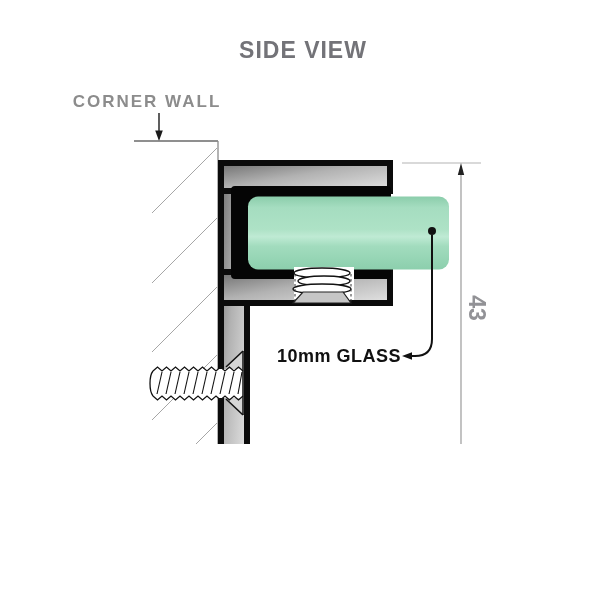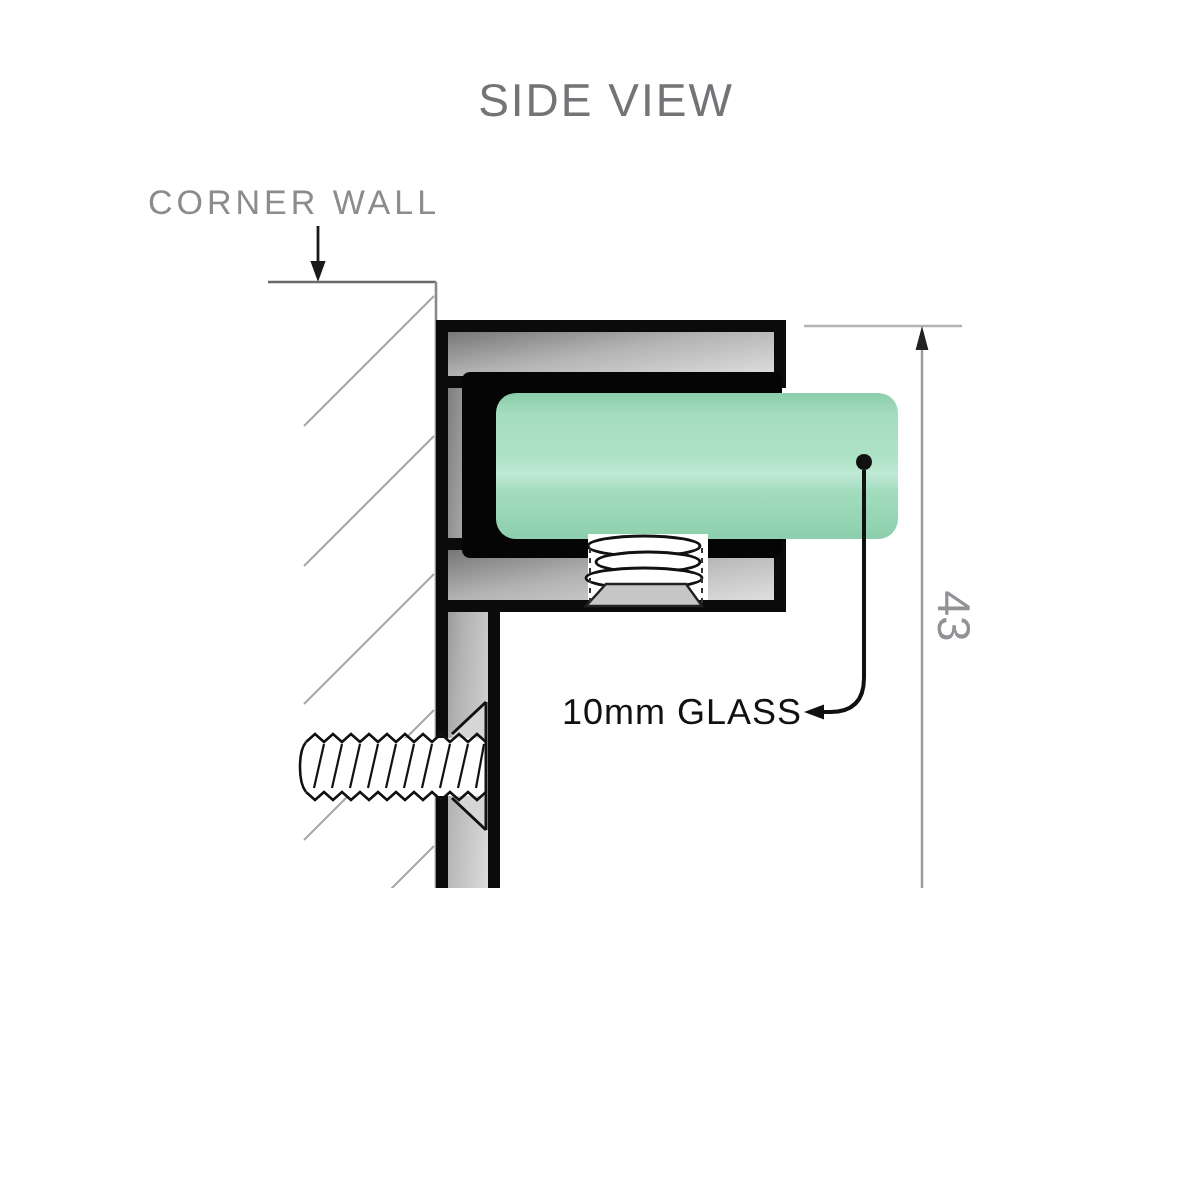--- a/index.html
+++ b/index.html
@@ -1,17 +1,17 @@
 <!DOCTYPE html>
 <html><head>
 <meta charset="utf-8">
 <style>
   html,body{margin:0;padding:0;background:#ffffff;}
   body{font-family:"Liberation Sans",sans-serif;}
-  .stage{width:600px;height:444px;position:relative;background:#fff;overflow:hidden;}
+  .stage{width:600px;height:444px;position:relative;background:#fff;overflow:hidden;font-weight:bold;}
   svg{display:block;}
   text{font-family:"Liberation Sans","DejaVu Sans",sans-serif;}
   .title-text{font-size:23px;letter-spacing:1px;fill:#737378;}
   .wall-label-text{font-size:17px;letter-spacing:2px;fill:#8c8c8c;}
   .glass-label-text{font-size:18px;letter-spacing:.5px;fill:#111111;}
   .dim-text{font-size:23px;fill:#929296;}
   .thin-dark{stroke:#6a6a6a;stroke-width:1.3;}
   .wall-line{stroke:#8a8a8a;stroke-width:1.3;}
   .hatch{stroke:#a6a6a6;stroke-width:1;}
   .outline{stroke:#0b0b0b;}

